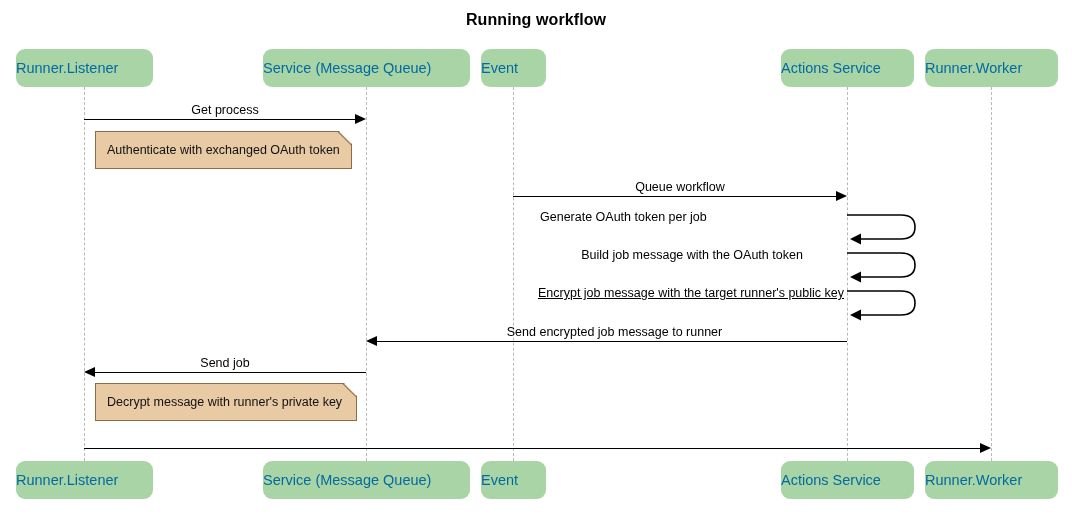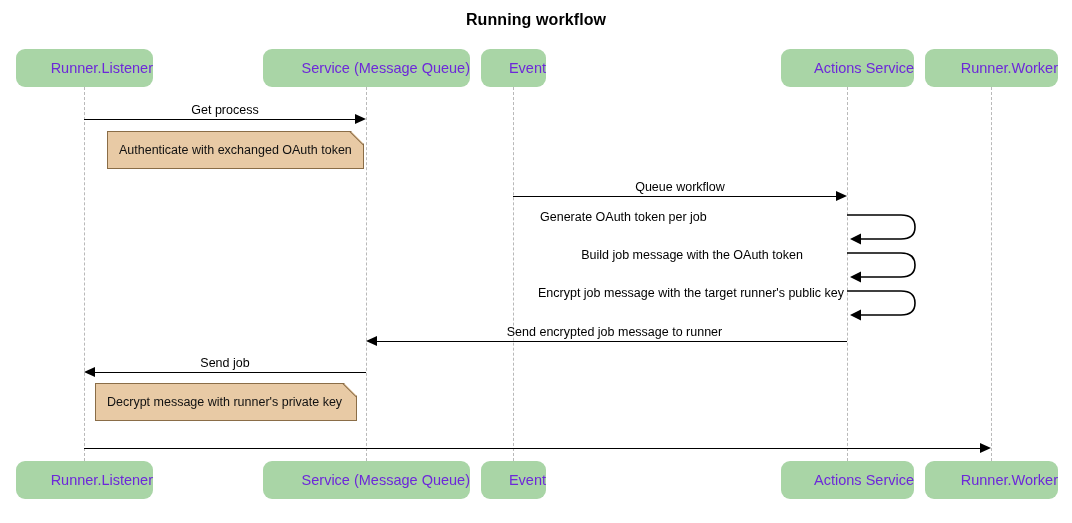--- a/index.html
+++ b/index.html
@@ -29,23 +29,23 @@
     letter-spacing: 0.1px;
   }
   .participant {
     position: absolute;
     box-sizing: border-box;
     height: 38px;
     background: #a9d5a6;
     border-radius: 9px;
     display: flex;
     align-items: center;
-    justify-content: flex-end;
+    justify-content: flex-start;
     font-size: 14.5px;
-    color: #6d28d9;
+    color: #0369a1;
     white-space: nowrap;
   }
   .lifeline {
     position: absolute;
     width: 0;
     border-left: 1px dashed #b9b9b9;
   }
   .msg-line {
     position: absolute;
     height: 0;
@@ -145,21 +145,21 @@
     <span>Actions Service</span>
   </div>
   <div class="participant" style="left:925px; top:49px; width:133px;">
     <span>Runner.Worker</span>
   </div>
 
   <div class="msg-label" style="left:84px; top:103px; width:282px;">Get process</div>
   <div class="msg-line" style="left:84px; top:119px; width:271px;"></div>
   <div class="arrow-head right" style="left:355px; top:113.5px;"></div>
 
-  <div class="note" style="left:107px; top:131px; width:257px; height:38px;">
+  <div class="note" style="left:95px; top:131px; width:257px; height:38px;">
     <span>Authenticate with exchanged OAuth token</span>
     <span class="note-fold"></span>
     <span class="note-fold-edge"></span>
   </div>
 
   <div class="msg-label" style="left:513px; top:180px; width:334px;">Queue workflow</div>
   <div class="msg-line" style="left:513px; top:196px; width:323px;"></div>
   <div class="arrow-head right" style="left:836px; top:190.5px;"></div>
 
   <div class="msg-label" style="left:540px; top:210px; width:304px; text-align:left;">Generate OAuth token per job</div>
@@ -171,21 +171,21 @@
   </div>
 
   <div class="msg-label" style="left:540px; top:248px; width:304px; ">Build job message with the OAuth token</div>
   <div class="self-loop" style="left:847px; top:252px;">
     <svg width="80" height="26" viewBox="0 0 80 26">
       <path d="M 0 1 L 54 1 Q 68 1 68 13 Q 68 25 54 25 L 14 25" fill="none" stroke="#000000" stroke-width="1.6"></path>
       <polygon points="14,19.5 14,30.5 3,25" fill="#000000"></polygon>
     </svg>
   </div>
 
-  <div class="msg-label" style="left:500px; top:286px; width:344px; text-align:right;">Encrypt job message with the target runner's public key</div>
+  <div class="msg-label" style="left:500px; top:286px; width:344px; text-align:right;text-decoration:underline;">Encrypt job message with the target runner's public key</div>
   <div class="self-loop" style="left:847px; top:290px;">
     <svg width="80" height="26" viewBox="0 0 80 26">
       <path d="M 0 1 L 54 1 Q 68 1 68 13 Q 68 25 54 25 L 14 25" fill="none" stroke="#000000" stroke-width="1.6"></path>
       <polygon points="14,19.5 14,30.5 3,25" fill="#000000"></polygon>
     </svg>
   </div>
 
   <div class="msg-label" style="left:366px; top:325px; width:481px;padding-left:8px;">Send encrypted job message to runner</div>
   <div class="msg-line" style="left:377px; top:341px; width:470px;"></div>
   <div class="arrow-head left" style="left:366px; top:335.5px;"></div>

